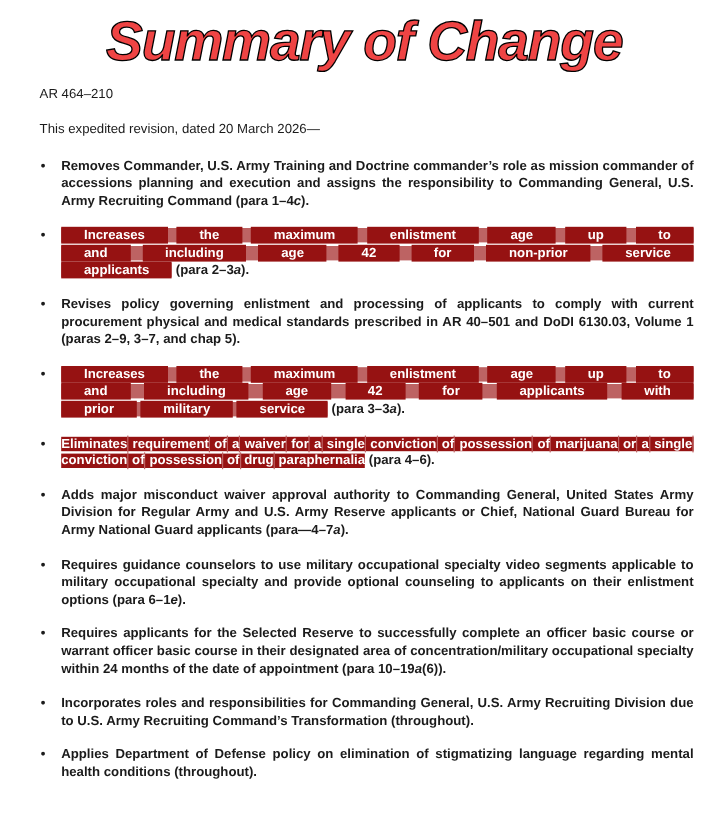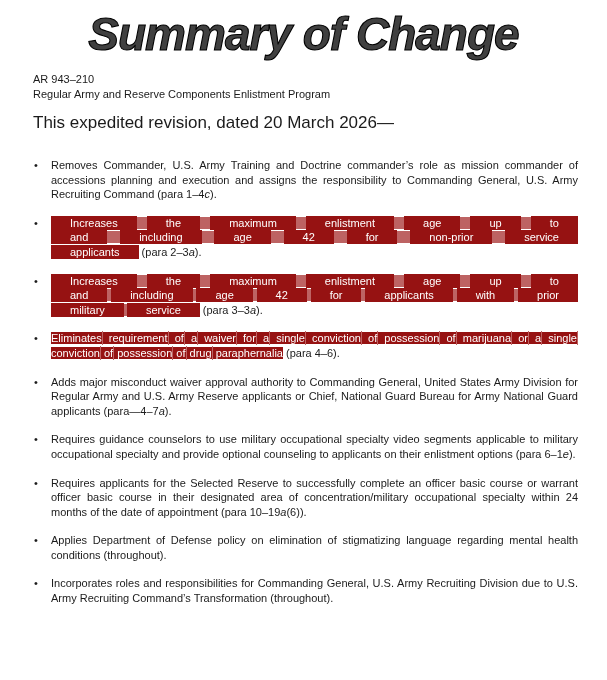--- a/index.html
+++ b/index.html
@@ -28,37 +28,38 @@
   }
   .doc-title {
     font-size: 46px;
     font-weight: bold;
     font-style: italic;
     letter-spacing: -1px;
     line-height: 52px;
     text-align: center;
     margin-top: 8px;
     margin-left: -4px;
-    color: #404040;
+    color: #ef4444;
     -webkit-text-stroke: 1.1px #000;
     white-space: nowrap;
   }
   .meta-block {
     margin-top: 12px;
     font-size: 11px;
     line-height: 14.5px;
   }
   .meta-line { white-space: nowrap; }
   .revision-line {
     margin-top: 14.5px;
-    font-size: 17px;
+    font-size: 11px;
     line-height: 14.5px;
   }
   .bullet-list {
-    margin-top: 28px;
+    margin-top: 16px;
+    font-weight: bold;
   }
   .bullet {
     position: relative;
     padding-left: 18px;
     margin-bottom: 14px;
     font-size: 11px;
     line-height: 14.6px;
     text-align: justify;
   }
   .bullet::before {
@@ -89,30 +90,30 @@
     border-right: none;
   }
 </style>
 </head>
 <body>
 
 <div class="page">
   <div class="doc-title">Summary of Change</div>
 
   <div class="meta-block">
-    <div class="meta-line">AR 943–210</div>
-    <div class="meta-line">Regular Army and Reserve Components Enlistment Program</div>
+    <div class="meta-line">AR 464–210</div>
   </div>
 
   <div class="revision-line">This expedited revision, dated 20 March 2026—</div>
 
   <div class="bullet-list" id="bullet-list">
       <div class="bullet"><span>Removes Commander, U.S. Army Training and Doctrine commander’s role as mission commander of accessions planning and execution and assigns the responsibility to Commanding General, U.S. Army Recruiting Command (para 1–4</span><span class="it">c</span><span>).</span></div>
       <div class="bullet"><span class="hl hl-words"><span class="w">Increases</span> <span class="w">the</span> <span class="w">maximum</span> <span class="w">enlistment</span> <span class="w">age</span> <span class="w">up</span> <span class="w">to</span> <span class="w">and</span> <span class="w">including</span> <span class="w">age</span> <span class="w">42</span> <span class="w">for</span> <span class="w">non-prior</span> <span class="w">service</span> <span class="w">applicants</span></span><span> (para 2–3</span><span class="it">a</span><span>).</span></div>
+      <div class="bullet"><span>Revises policy governing enlistment and processing of applicants to comply with current procurement physical and medical standards prescribed in AR 40–501 and DoDI 6130.03, Volume 1 (paras 2–9, 3–7, and chap 5).</span></div>
       <div class="bullet"><span class="hl hl-words"><span class="w">Increases</span> <span class="w">the</span> <span class="w">maximum</span> <span class="w">enlistment</span> <span class="w">age</span> <span class="w">up</span> <span class="w">to</span> <span class="w">and</span> <span class="w">including</span> <span class="w">age</span> <span class="w">42</span> <span class="w">for</span> <span class="w">applicants</span> <span class="w">with</span> <span class="w">prior</span> <span class="w">military</span> <span class="w">service</span></span><span> (para 3–3</span><span class="it">a</span><span>).</span></div>
       <div class="bullet"><span class="hl hl-solid"><span class="w">Eliminates</span> <span class="w">requirement</span> <span class="w">of</span> <span class="w">a</span> <span class="w">waiver</span> <span class="w">for</span> <span class="w">a</span> <span class="w">single</span> <span class="w">conviction</span> <span class="w">of</span> <span class="w">possession</span> <span class="w">of</span> <span class="w">marijuana</span> <span class="w">or</span> <span class="w">a</span> <span class="w">single</span> <span class="w">conviction</span> <span class="w">of</span> <span class="w">possession</span> <span class="w">of</span> <span class="w">drug</span> <span class="w">paraphernalia</span></span><span> (para 4–6).</span></div>
       <div class="bullet"><span>Adds major misconduct waiver approval authority to Commanding General, United States Army Division for Regular Army and U.S. Army Reserve applicants or Chief, National Guard Bureau for Army National Guard applicants (para—4–7</span><span class="it">a</span><span>).</span></div>
       <div class="bullet"><span>Requires guidance counselors to use military occupational specialty video segments applicable to military occupational specialty and provide optional counseling to applicants on their enlistment options (para 6–1</span><span class="it">e</span><span>).</span></div>
       <div class="bullet"><span>Requires applicants for the Selected Reserve to successfully complete an officer basic course or warrant officer basic course in their designated area of concentration/military occupational specialty within 24 months of the date of appointment (para 10–19</span><span class="it">a</span><span>(6)).</span></div>
+      <div class="bullet"><span>Incorporates roles and responsibilities for Commanding General, U.S. Army Recruiting Division due to U.S. Army Recruiting Command’s Transformation (throughout).</span></div>
       <div class="bullet"><span>Applies Department of Defense policy on elimination of stigmatizing language regarding mental health conditions (throughout).</span></div>
-      <div class="bullet"><span>Incorporates roles and responsibilities for Commanding General, U.S. Army Recruiting Division due to U.S. Army Recruiting Command’s Transformation (throughout).</span></div>
     </div>
 </div>
 
 </body></html>

